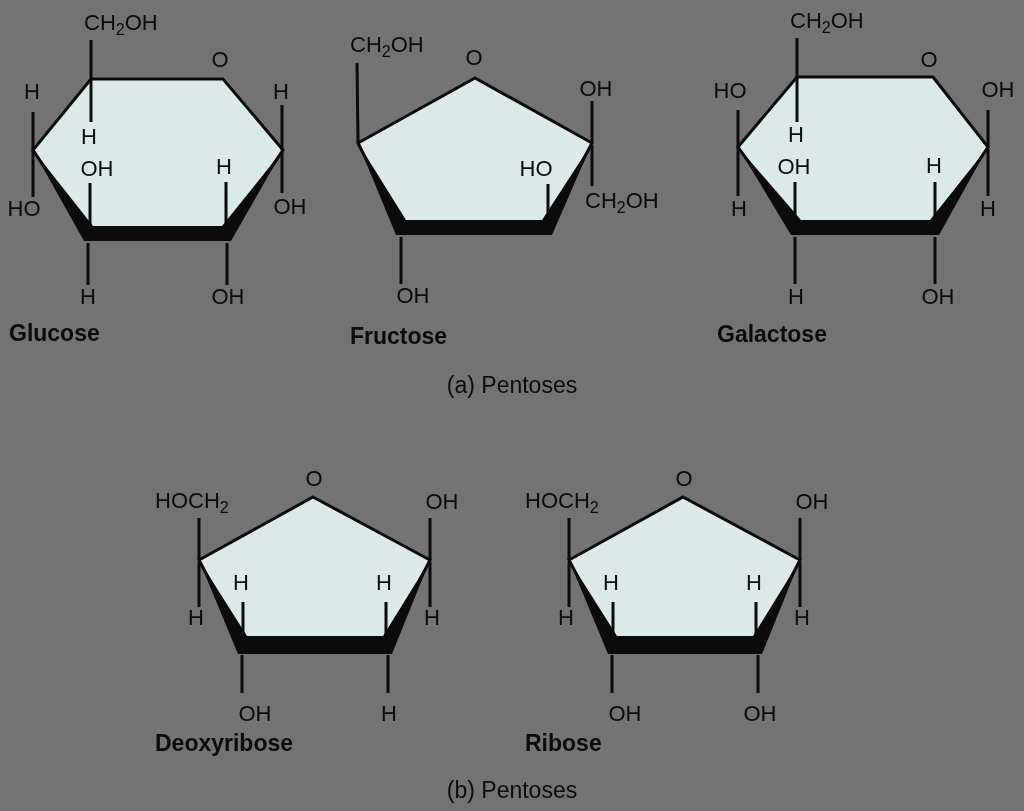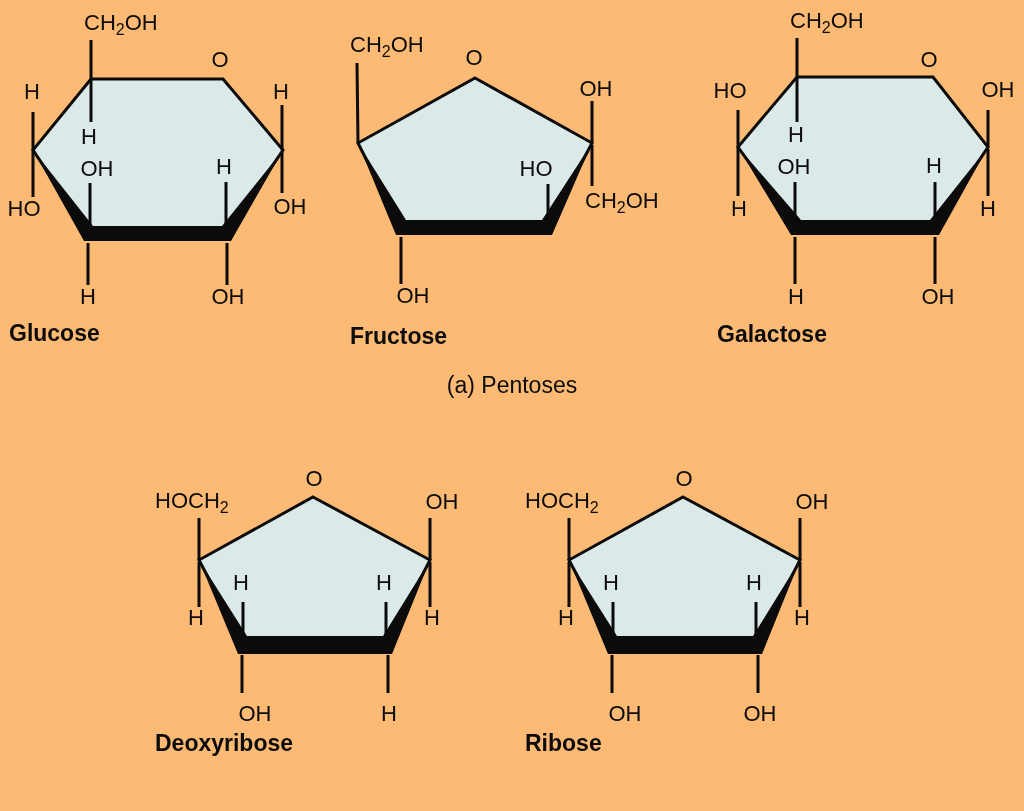--- a/index.html
+++ b/index.html
@@ -1,16 +1,16 @@
 <!DOCTYPE html>
 <html><head>
 <meta charset="utf-8">
 <style>
   html,body{margin:0;padding:0;background:#ffffff;}
-  #canvas{position:relative;width:1024px;height:811px;background:#fdba74;overflow:hidden;
+  #canvas{position:relative;width:1024px;height:811px;background:#737373;overflow:hidden;
           font-family:"Liberation Sans",sans-serif;}
   .mol{position:absolute;}
   svg text{font-family:"Liberation Sans",sans-serif;font-size:22px;fill:#0b0b0b;}
   svg text.molname{font-size:23px;font-weight:bold;}
   tspan.sub{font-size:16px;}
   .bond{stroke:#0b0b0b;stroke-width:3;fill:none;}
   .ring{stroke:#0b0b0b;stroke-width:3;}
   .wedge{fill:#0b0b0b;stroke:none;}
   .caption{position:absolute;left:0;width:1024px;text-align:center;
            font-size:23px;color:#0b0b0b;}
@@ -144,14 +144,15 @@
     <text x="76" y="185" text-anchor="middle">H</text>
     <text x="121" y="150" text-anchor="middle">H</text>
     <text x="135" y="281" text-anchor="middle">OH</text>
     <text x="264" y="150" text-anchor="middle">H</text>
     <text x="270" y="281" text-anchor="middle">OH</text>
     <text x="322" y="69" text-anchor="middle">OH</text>
     <text x="312" y="185" text-anchor="middle">H</text>
     <text class="molname" x="35" y="311" text-anchor="start">Ribose</text>
   </svg>
 
+  <div class="caption" id="caption-b">(b) Pentoses</div>
 
 </div>
 
 </body></html>

